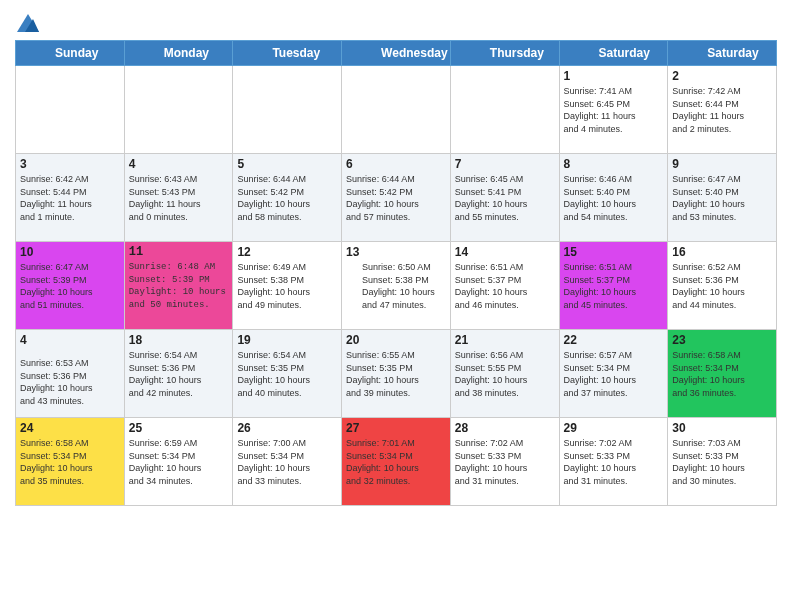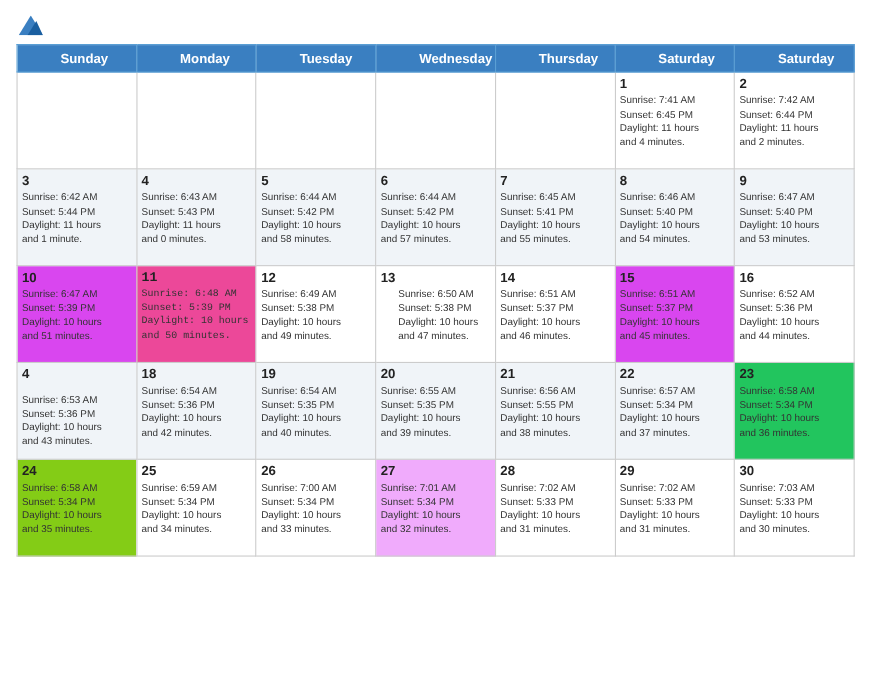--- a/index.html
+++ b/index.html
@@ -314,42 +314,42 @@
           </td>
           <td style="background: #22c55e;">
             <span class="day-num">23</span>
             <div class="day-info" style="white-space: pre-line;">Sunrise: 6:58 AM
 Sunset: 5:34 PM
 Daylight: 10 hours
 and 36 minutes.</div>
           </td>
         </tr>
         <tr>
-          <td style="background: #84cc16;">
+          <td style="background: #fde047;">
             <span class="day-num">24</span>
             <div class="day-info" style="white-space: pre-line;">Sunrise: 6:58 AM
 Sunset: 5:34 PM
 Daylight: 10 hours
 and 35 minutes.</div>
           </td>
           <td style="background: rgb(255, 255, 255);">
             <span class="day-num">25</span>
             <div class="day-info" style="white-space: pre-line;">Sunrise: 6:59 AM
 Sunset: 5:34 PM
 Daylight: 10 hours
 and 34 minutes.</div>
           </td>
           <td style="background: rgb(255, 255, 255);">
             <span class="day-num">26</span>
             <div class="day-info" style="white-space: pre-line;">Sunrise: 7:00 AM
 Sunset: 5:34 PM
 Daylight: 10 hours
 and 33 minutes.</div>
           </td>
-          <td style="background: #f0abfc;">
+          <td style="background: #ef4444;">
             <span class="day-num">27</span>
             <div class="day-info" style="white-space: pre-line;">Sunrise: 7:01 AM
 Sunset: 5:34 PM
 Daylight: 10 hours
 and 32 minutes.</div>
           </td>
           <td style="background: rgb(255, 255, 255);">
             <span class="day-num">28</span>
             <div class="day-info" style="white-space: pre-line;">Sunrise: 7:02 AM
 Sunset: 5:33 PM

